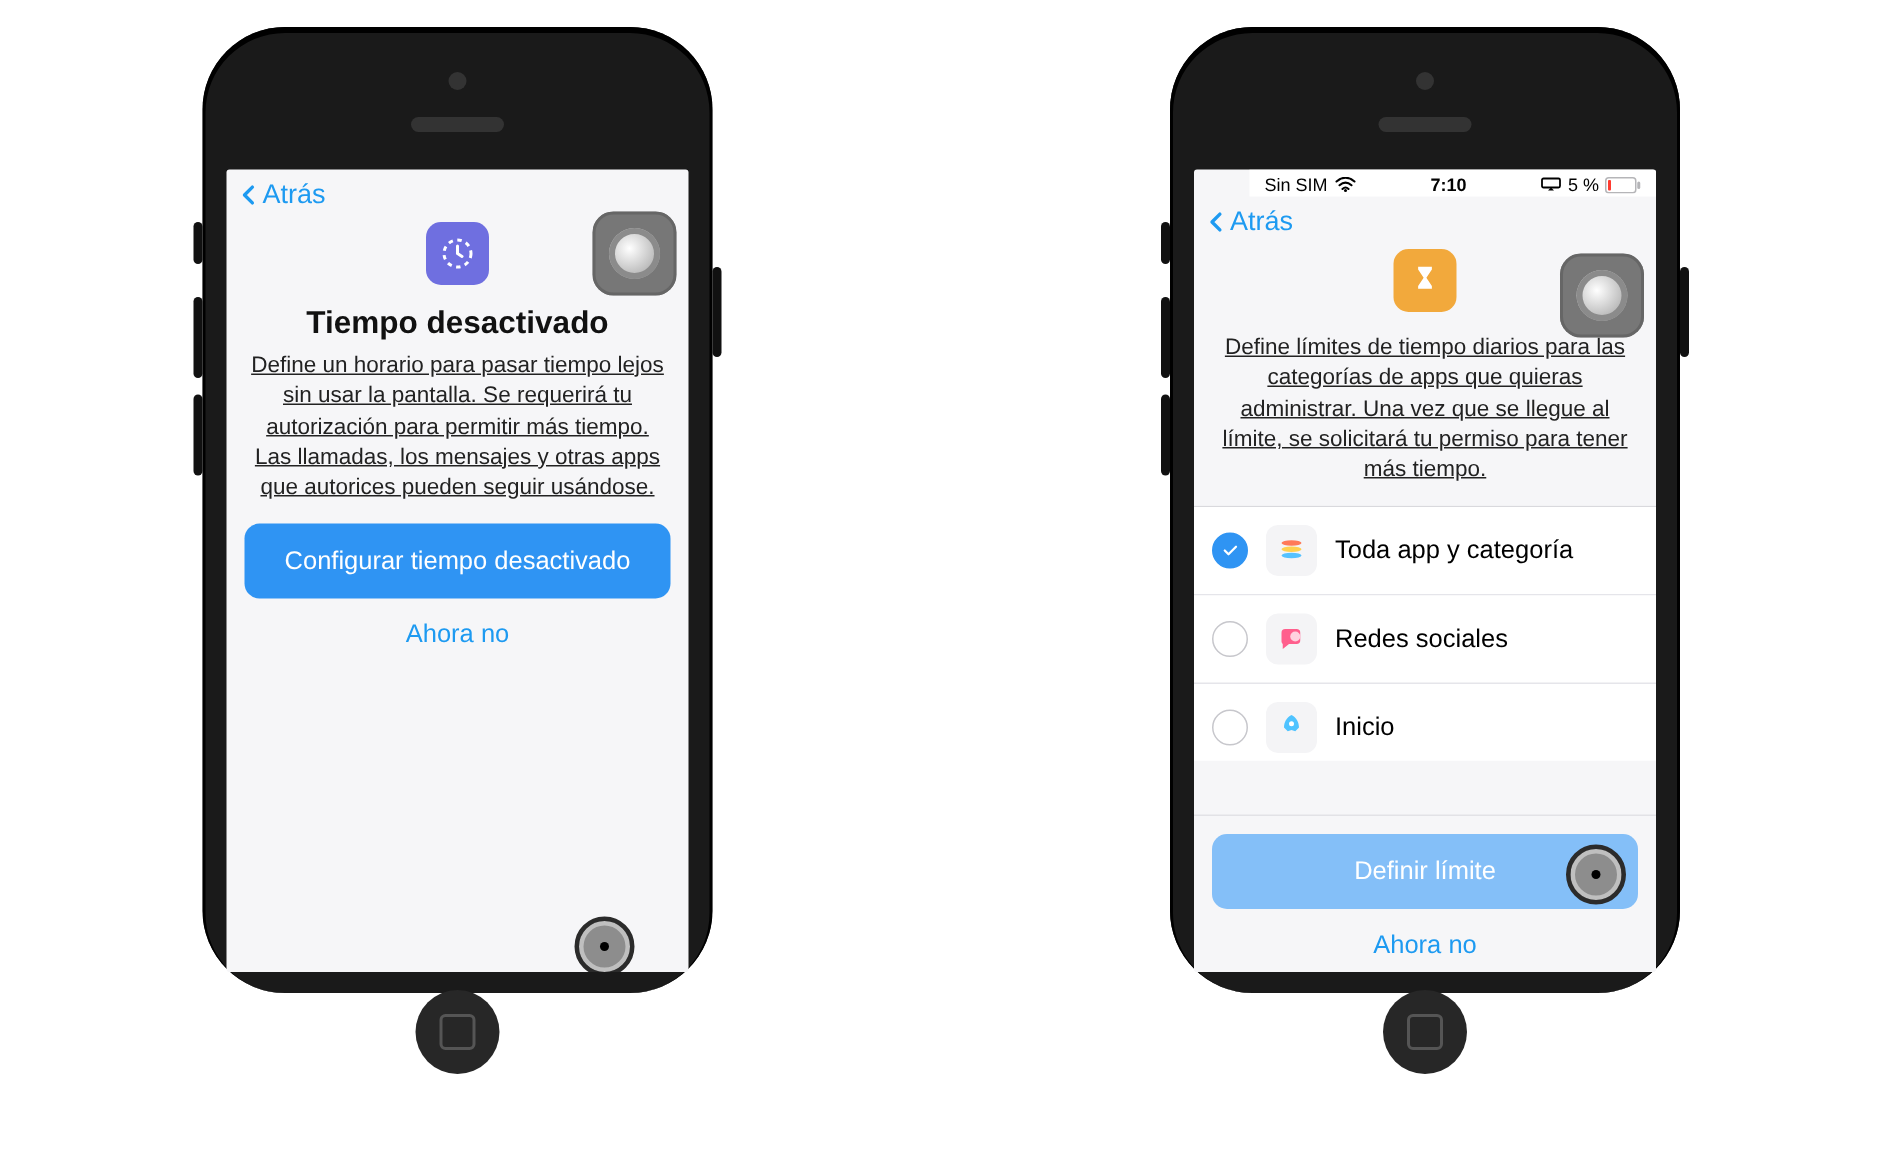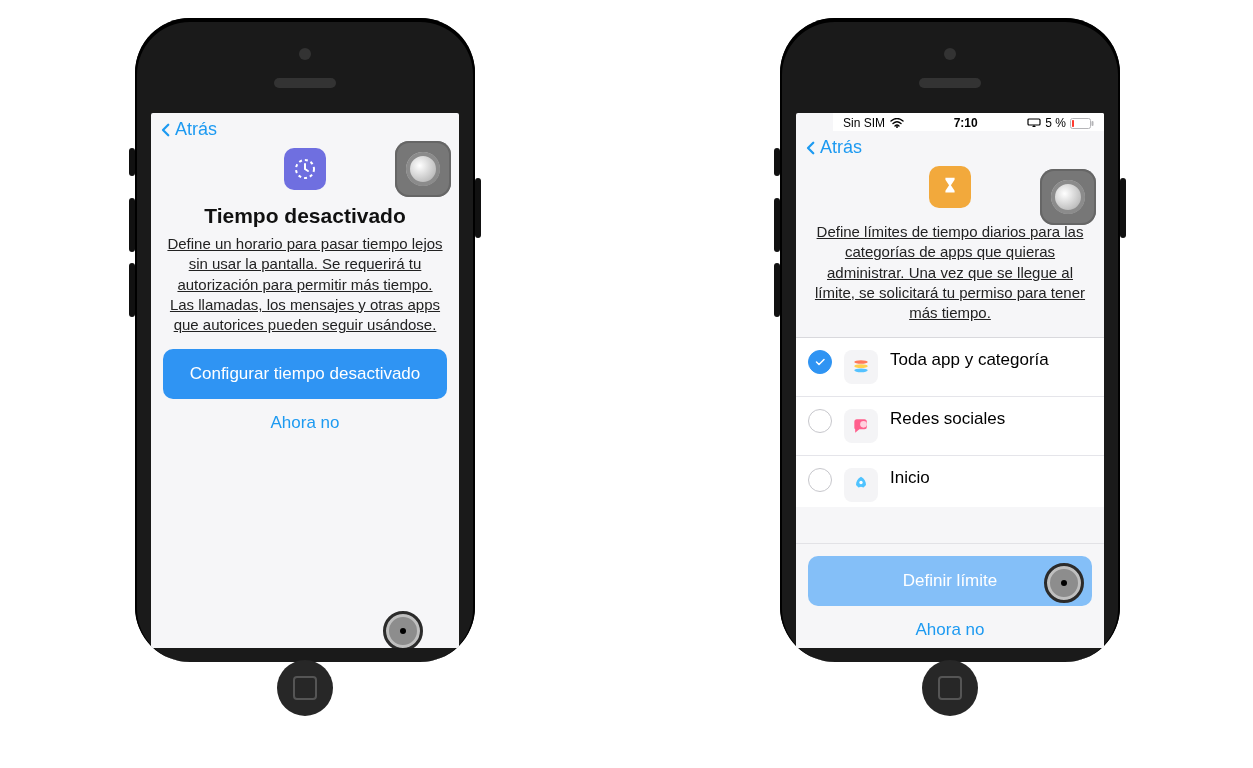--- a/index.html
+++ b/index.html
@@ -182,21 +182,21 @@
     margin-left:37px;
   }
   .status-bar .center{font-weight:600;}
   .status-bar .right{display:flex;align-items:center;gap:4px;}
   .status-bar svg{display:block;}
   .phone.right .assistive{ top:56px; right:8px; }
   .phone.right .screen { background:#f6f6f8; }
 
   .cat-list { border-top:1px solid #d9d9dd; }
   .cat-row {
-    display:flex;align-items:flex-start;gap:12px;
+    display:flex;align-items:center;gap:12px;
     padding:12px 12px;
     border-bottom:1px solid #e5e5ea;
     background:#fff;
   }
   .cat-row:last-child{border-bottom:none;}
   .cat-check{
     width:22px;height:22px;border-radius:50%;border:1.5px solid #c7c7cc;display:flex;align-items:center;justify-content:center;flex:none;
   }
   .cat-check.on{ background:#2f94f3;border-color:#2f94f3;}
   .cat-check.on svg{color:#fff;}

